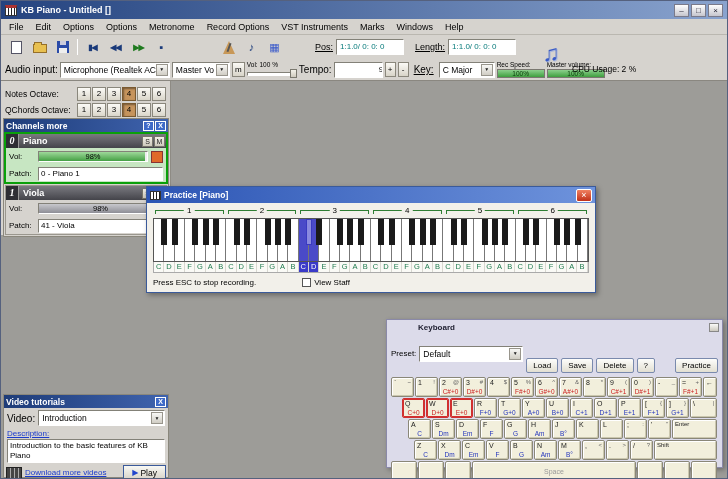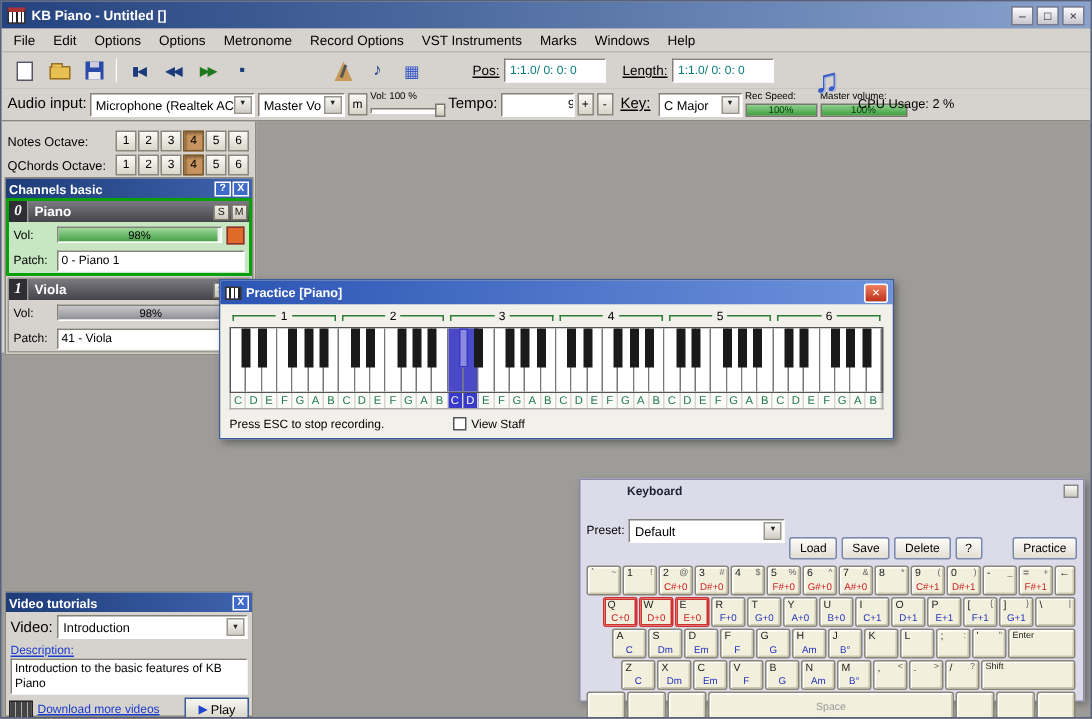--- a/index.html
+++ b/index.html
@@ -254,21 +254,21 @@
         <span class="oct-btn">2</span>
         <span class="oct-btn">3</span>
         <span class="oct-btn sel">4</span>
         <span class="oct-btn">5</span>
         <span class="oct-btn">6</span>
       </span>
   </div>
 
   <div class="channels">
     <div class="chan-header">
-      <span class="title">Channels basic</span>
+      <span class="title">Channels more</span>
       <span class="hbtn">?</span>
       <span class="hbtn">X</span>
     </div>
     <div>
         <div class="chan sel">
           <div class="chan-head">
             <span class="chan-num">0</span>
             <span class="chan-name">Piano</span>
             <span class="smbtn">S</span>
             <span class="smbtn">M</span>

